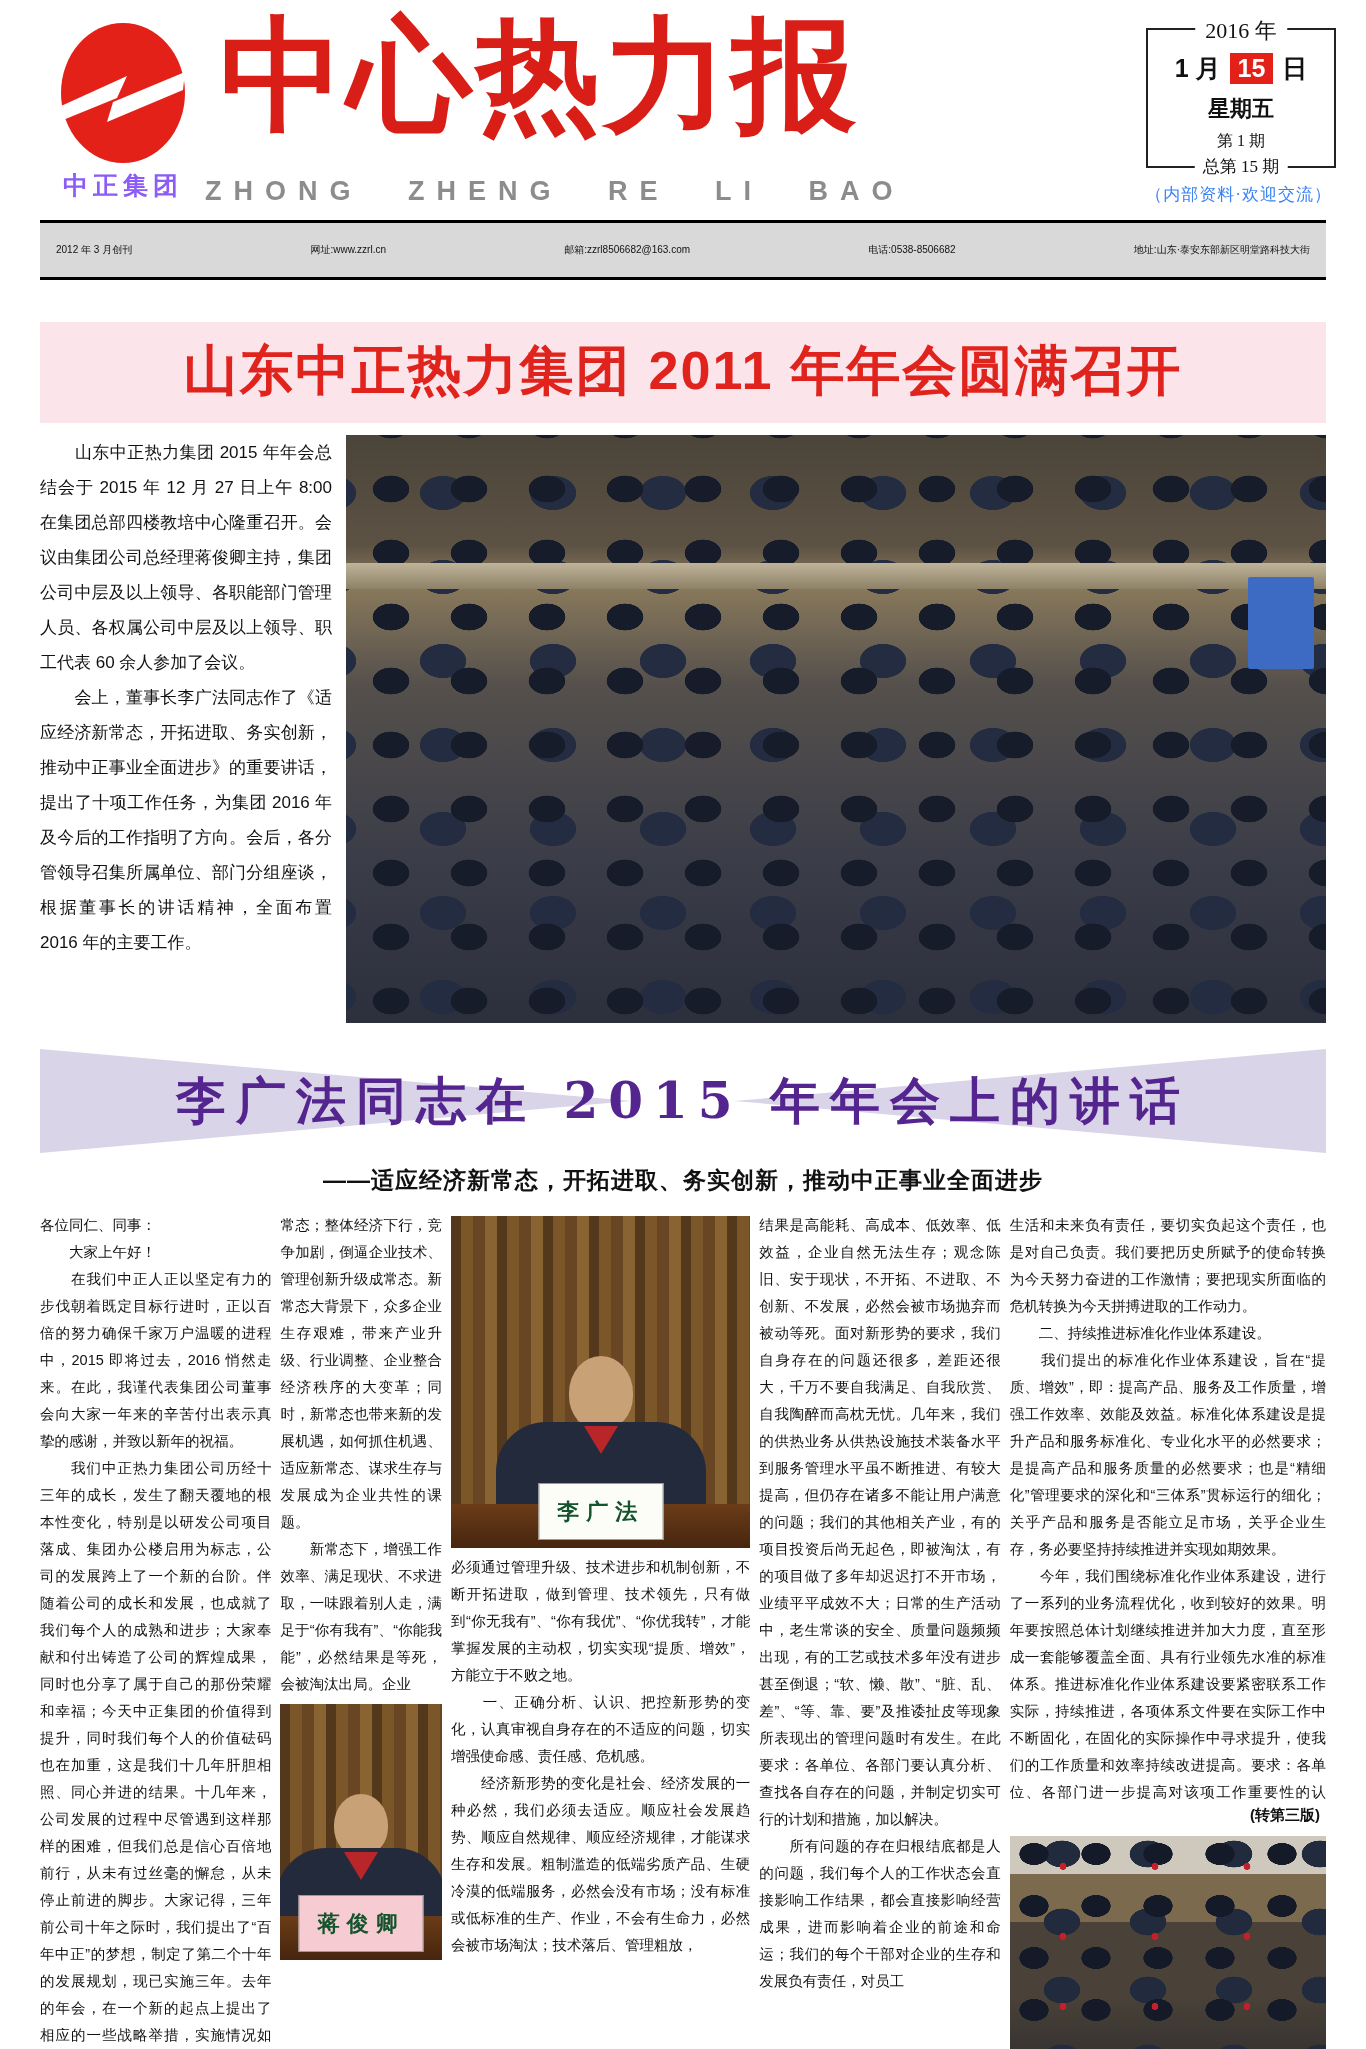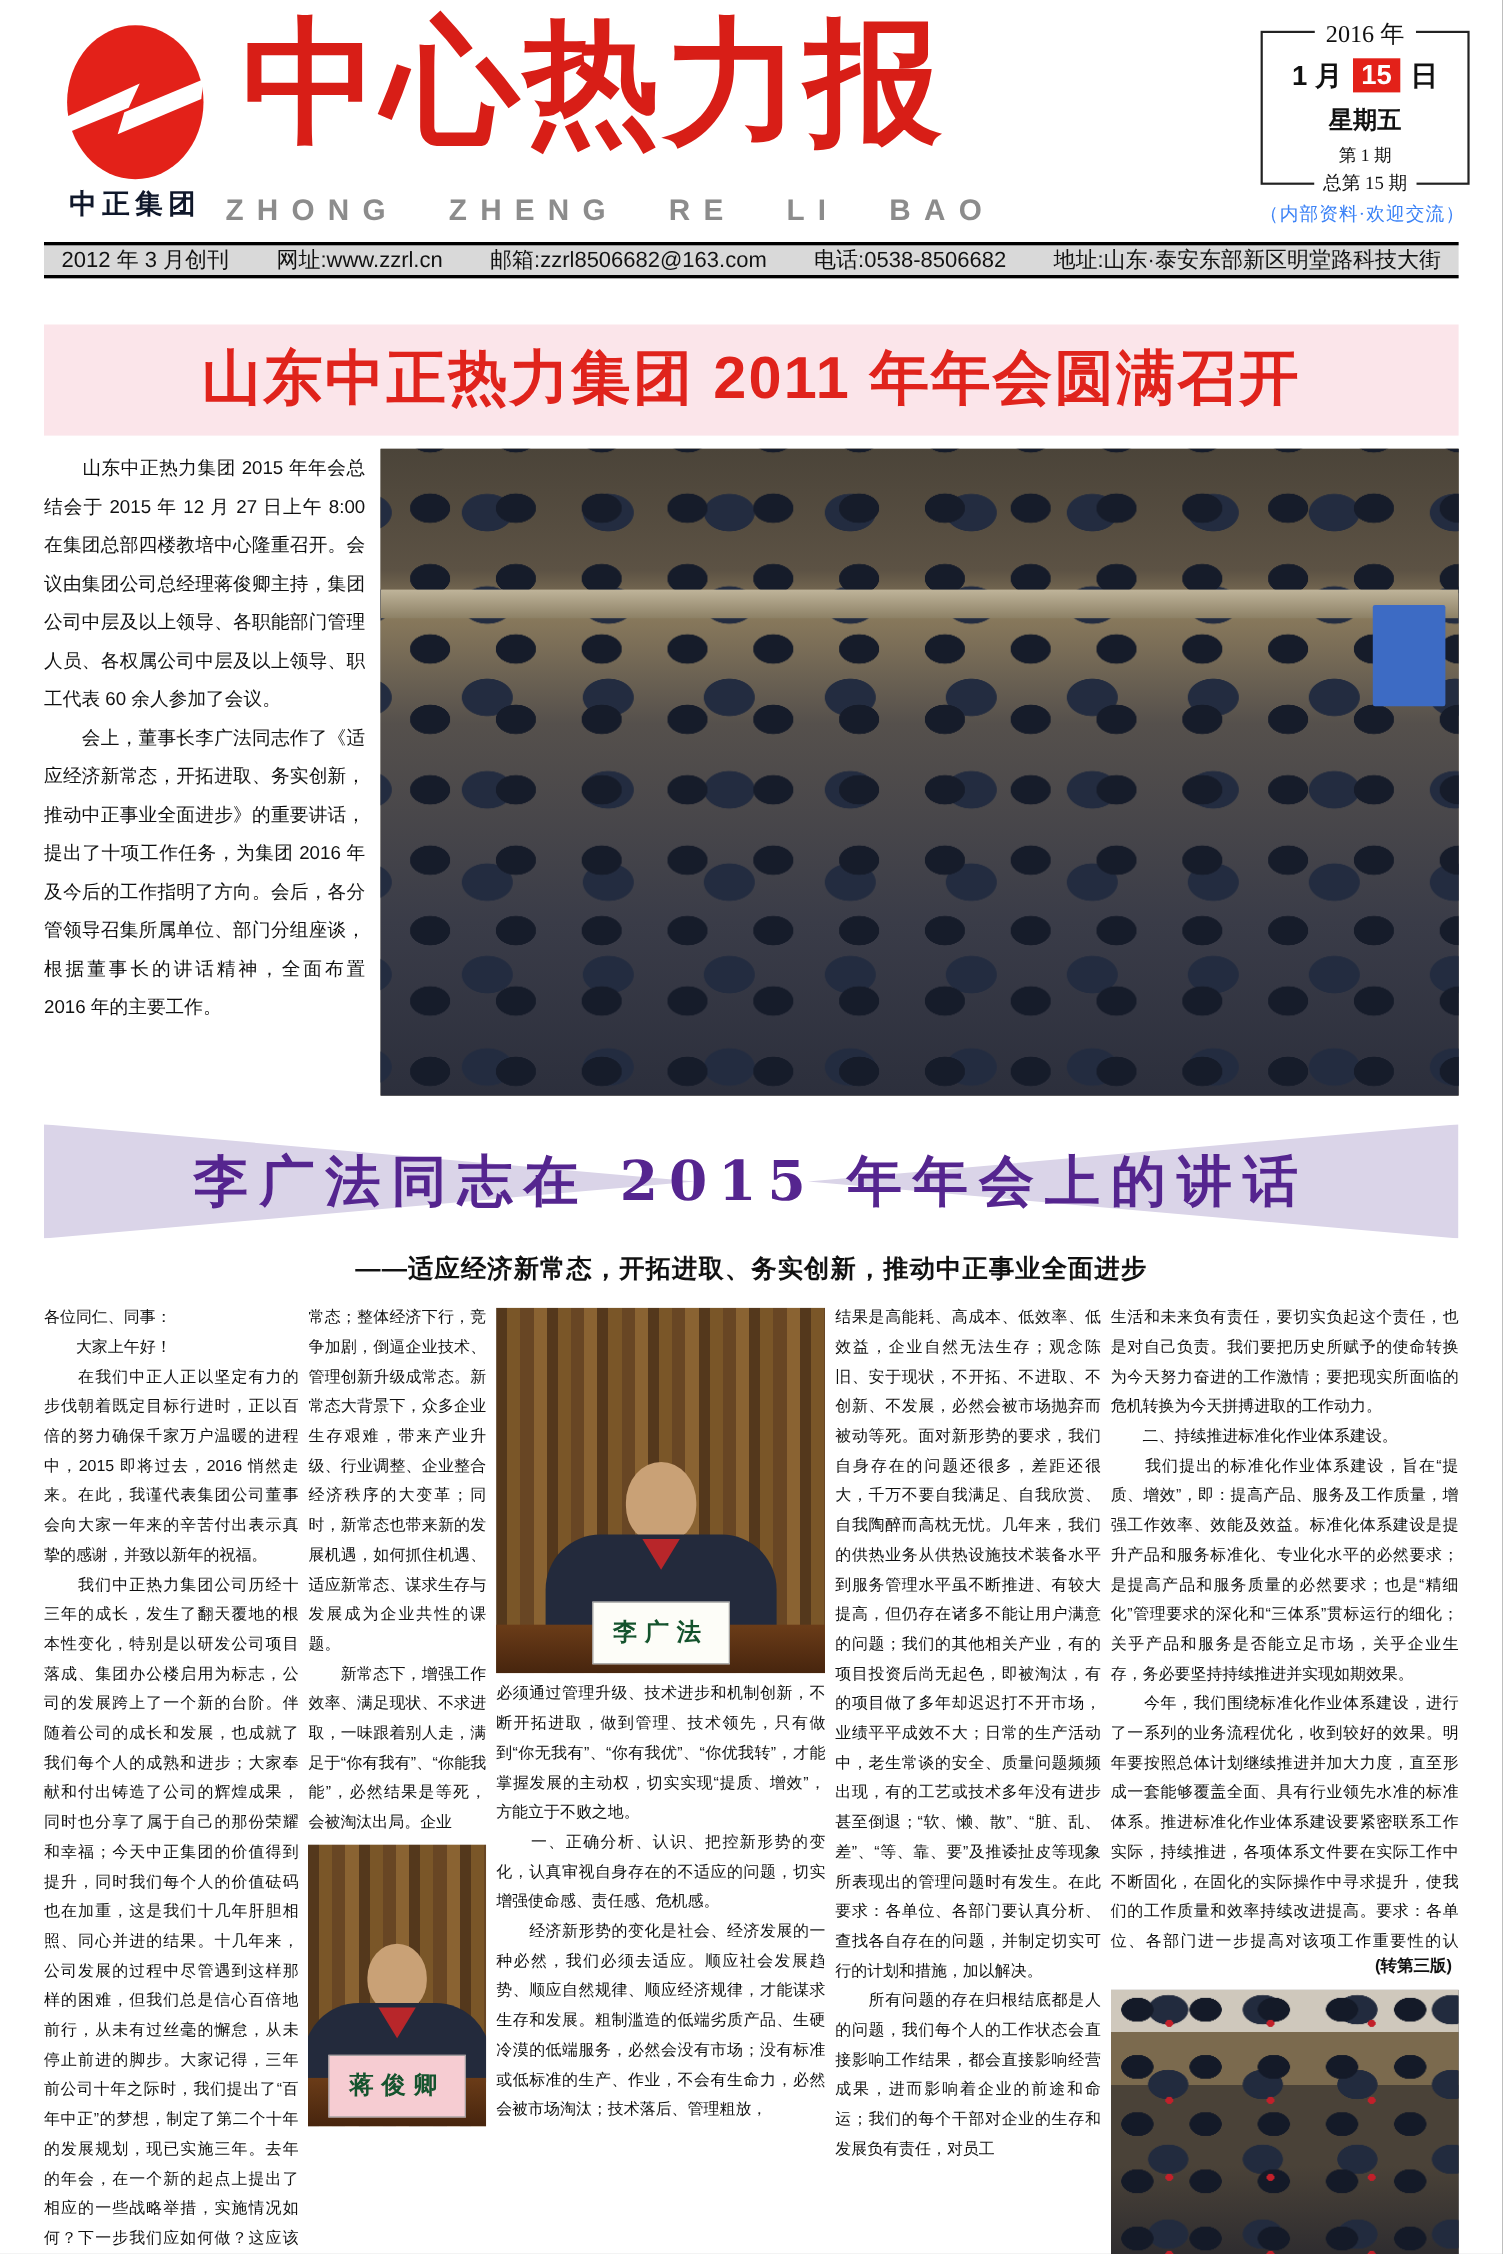--- a/index.html
+++ b/index.html
@@ -2,41 +2,41 @@
 <html><head>
 <meta charset="utf-8">
 <style>
   html,body{margin:0;padding:0;background:#888;}
   .page{width:1366px;height:2049px;position:relative;background:#fff;overflow:hidden;
         font-family:"Liberation Sans","DejaVu Sans",sans-serif;color:#111;margin:0 auto;}
   
   .masthead{position:relative;height:220px;}
   .logo{position:absolute;left:48px;top:20px;width:150px;text-align:center;}
   .logo svg{display:block;margin:0 auto;}
-  .logo-caption{color:#0f172a;font-weight:bold;font-size:25px;letter-spacing:5px;margin-top:3px;
+  .logo-caption{color:#8b5cf6;font-weight:bold;font-size:25px;letter-spacing:5px;margin-top:3px;
                 font-family:"Liberation Serif","DejaVu Serif",serif;}
   .paper-title{position:absolute;left:190px;top:-14px;width:700px;text-align:center;color:#d81e17;
                font-family:"DejaVu Serif","Liberation Serif",serif;font-weight:bold;font-size:124px;
                line-height:178px;letter-spacing:4px;white-space:nowrap;}
   .pinyin-row{position:absolute;left:205px;right:34px;top:176px;display:flex;justify-content:space-between;align-items:baseline;}
   .pinyin{color:#8c8c8c;font-weight:bold;font-size:27px;letter-spacing:12px;word-spacing:26px;white-space:nowrap;}
   .internal-note{color:#3b82f6;font-size:17px;font-family:"Liberation Serif","DejaVu Serif",serif;letter-spacing:1px;white-space:nowrap;}
   .date-box{position:absolute;right:30px;top:28px;width:186px;border:2px solid #222;text-align:center;
             padding:8px 0 14px;background:#fff;}
   .date-year{position:absolute;top:-14px;left:50%;transform:translateX(-50%);background:#fff;padding:0 10px;
              font-size:22px;font-family:"Liberation Serif","DejaVu Serif",serif;white-space:nowrap;}
   .date-total{position:absolute;bottom:-12px;left:50%;transform:translateX(-50%);background:#fff;padding:0 8px;
               font-size:17px;font-family:"Liberation Serif","DejaVu Serif",serif;white-space:nowrap;}
   .date-main{display:flex;justify-content:center;align-items:center;gap:9px;margin-top:14px;font-weight:bold;font-size:25px;}
   .day-badge{background:#e32119;color:#fff;padding:1px 8px;font-weight:bold;}
   .weekday{font-weight:bold;font-size:22px;margin-top:9px;}
   .issue{font-size:16px;margin-top:7px;font-family:"Liberation Serif","DejaVu Serif",serif;}
   
   .info-bar{margin:0 40px;border-top:3px solid #000;border-bottom:3px solid #000;background:#d9d9d9;
-            display:flex;justify-content:space-between;align-items:center;padding:0 16px;font-size:20px;white-space:nowrap;}
+            display:flex;justify-content:space-between;align-items:center;padding:20px 16px;font-size:10px;white-space:nowrap;}
   
   .headline-band{margin:42px 40px 0;background:#fbe5ea;text-align:center;padding:13px 0 15px;}
   .headline{color:#e0231c;font-size:54px;font-weight:bold;letter-spacing:2px;white-space:nowrap;}
   
   .lead{margin:12px 40px 0;display:flex;gap:14px;height:588px;}
   .lead-text{width:292px;font-size:17px;line-height:35px;text-align:justify;overflow:hidden;}
   .lead-text p{margin:0;}
   .photo-conference{flex:1;position:relative;overflow:hidden;
     background-color:#4a4132;
     background-image:

